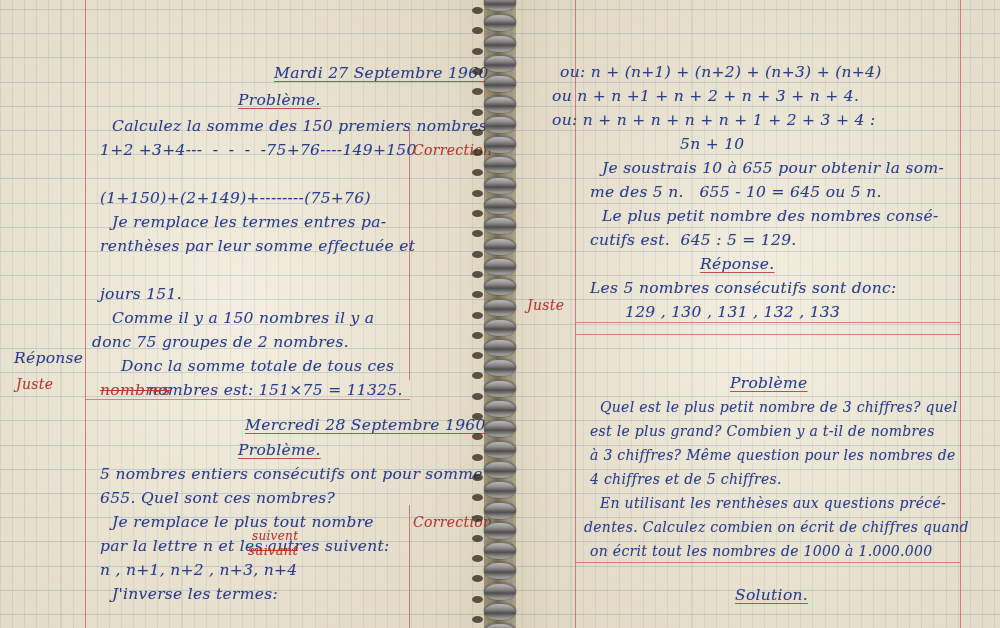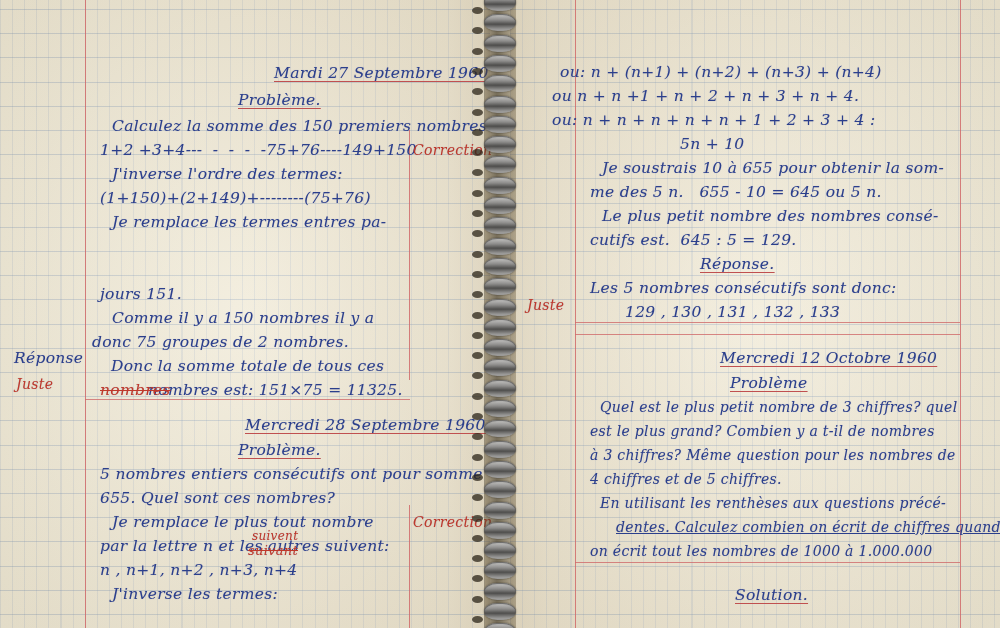--- a/index.html
+++ b/index.html
@@ -82,27 +82,27 @@
   <div class="vred" style="left:575px;"></div>
   <div class="vred" style="left:960px;"></div>
   <div class="hred" style="left:575px;width:385px;top:334px;"></div>
   <div class="hred" style="left:575px;width:385px;top:322px;"></div>
   <div class="hred" style="left:575px;width:385px;top:562px;"></div>
 
   <div class="hw u" style="left:274px;top:66px;">Mardi 27 Septembre 1960</div>
   <div class="hw u" style="left:238px;top:93px;">Problème.</div>
   <div class="hw" style="left:112px;top:119px;">Calculez la somme des 150 premiers nombres.</div>
   <div class="hw" style="left:100px;top:143px;">1+2 +3+4---  -  -  -  -75+76----149+150</div>
-  <div class="hw" style="left:112px;top:167px;">J'inverse l'ordre des termes:</div>
   <div class="hw" style="left:100px;top:191px;">(1+150)+(2+149)+--------(75+76)</div>
   <div class="hw" style="left:112px;top:215px;">Je remplace les termes entres pa-</div>
+  <div class="hw" style="left:100px;top:239px;">renthèses par leur somme effectuée et</div>
   <div class="hw" style="left:100px;top:287px;">jours 151.</div>
   <div class="hw" style="left:112px;top:311px;">Comme il y a 150 nombres il y a</div>
   <div class="hw" style="left:92px;top:335px;">donc 75 groupes de 2 nombres.</div>
-  <div class="hw" style="left:111px;top:359px;text-align:right;">Donc la somme totale de tous ces</div>
+  <div class="hw" style="left:121px;top:359px;text-align:right;">Donc la somme totale de tous ces</div>
   <div class="hw" style="left:148px;top:383px;">nombres est: 151×75 = 11325.</div>
   <div class="hw red strike" style="left:100px;top:383px;">nombres</div>
 
   <div class="hw u" style="left:245px;top:418px;">Mercredi 28 Septembre 1960</div>
   <div class="hw u" style="left:238px;top:443px;">Problème.</div>
   <div class="hw" style="left:100px;top:467px;">5 nombres entiers consécutifs ont pour somme</div>
   <div class="hw" style="left:100px;top:491px;">655. Quel sont ces nombres?</div>
   <div class="hw" style="left:112px;top:515px;">Je remplace le plus tout nombre</div>
   <div class="hw" style="left:100px;top:539px;">par la lettre n et les autres suivent:</div>
   <div class="hw" style="left:100px;top:563px;">n , n+1, n+2 , n+3, n+4</div>
@@ -120,28 +120,27 @@
   <div class="hw" style="left:552px;top:113px;">ou: n + n + n + n + n + 1 + 2 + 3 + 4 :</div>
   <div class="hw" style="left:680px;top:137px;">5n + 10</div>
   <div class="hw" style="left:602px;top:161px;">Je soustrais 10 à 655 pour obtenir la som-</div>
   <div class="hw" style="left:590px;top:185px;">me des 5 n.   655 - 10 = 645 ou 5 n.</div>
   <div class="hw" style="left:602px;top:209px;">Le plus petit nombre des nombres consé-</div>
   <div class="hw" style="left:590px;top:233px;">cutifs est.  645 : 5 = 129.</div>
   <div class="hw u" style="left:700px;top:257px;">Réponse.</div>
   <div class="hw" style="left:590px;top:281px;">Les 5 nombres consécutifs sont donc:</div>
   <div class="hw" style="left:625px;top:305px;">129 , 130 , 131 , 132 , 133</div>
 
-  <div class="hw u" style="left:720px;top:351px;">Mercredi 12 Octobre 1960</div>
   <div class="hw u" style="left:730px;top:376px;">Problème</div>
   <div class="hw small" style="left:600px;top:400px;">Quel est le plus petit nombre de 3 chiffres? quel</div>
   <div class="hw small" style="left:590px;top:424px;">est le plus grand? Combien y a t-il de nombres</div>
   <div class="hw small" style="left:590px;top:448px;">à 3 chiffres? Même question pour les nombres de</div>
   <div class="hw small" style="left:590px;top:472px;">4 chiffres et de 5 chiffres.</div>
   <div class="hw small" style="left:600px;top:496px;">En utilisant les renthèses aux questions précé-</div>
-  <div class="hw small" style="left:616px;top:520px;text-decoration:underline;">dentes. Calculez combien on écrit de chiffres quand</div>
+  <div class="hw small" style="left:584px;top:520px;">dentes. Calculez combien on écrit de chiffres quand</div>
   <div class="hw small" style="left:590px;top:544px;">on écrit tout les nombres de 1000 à 1.000.000</div>
   <div class="hw u" style="left:735px;top:588px;">Solution.</div>
 
   <div class="hw red small" style="left:527px;top:298px;">Juste</div>
 
   <div id="spine">
       <div class="coil" style="top: -6px;"></div>
       <div class="coil" style="top: 14.3px;"></div>
       <div class="coil" style="top: 34.6px;"></div>
       <div class="coil" style="top: 54.9px;"></div>

